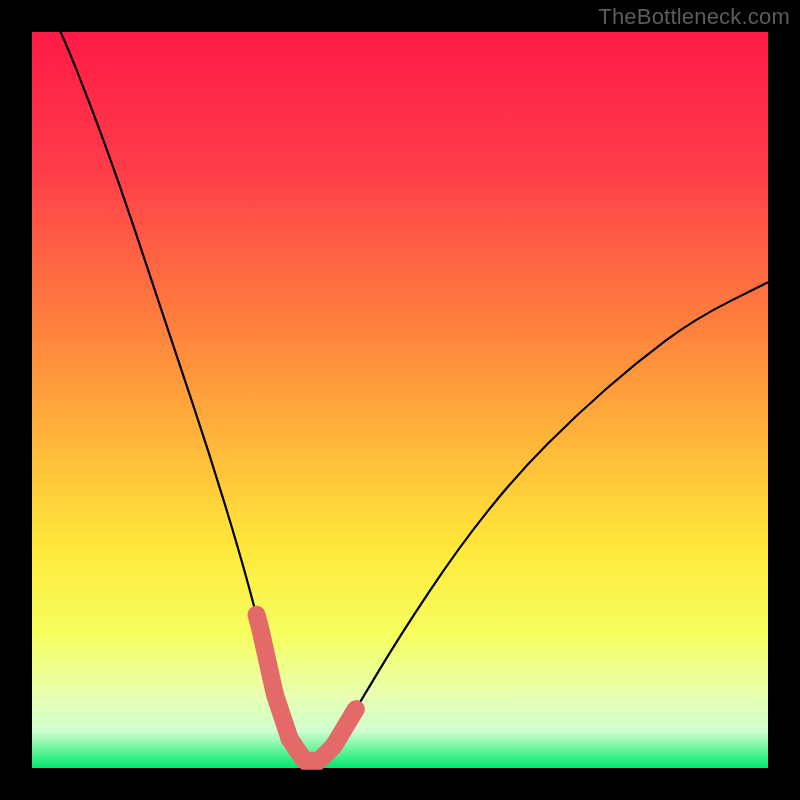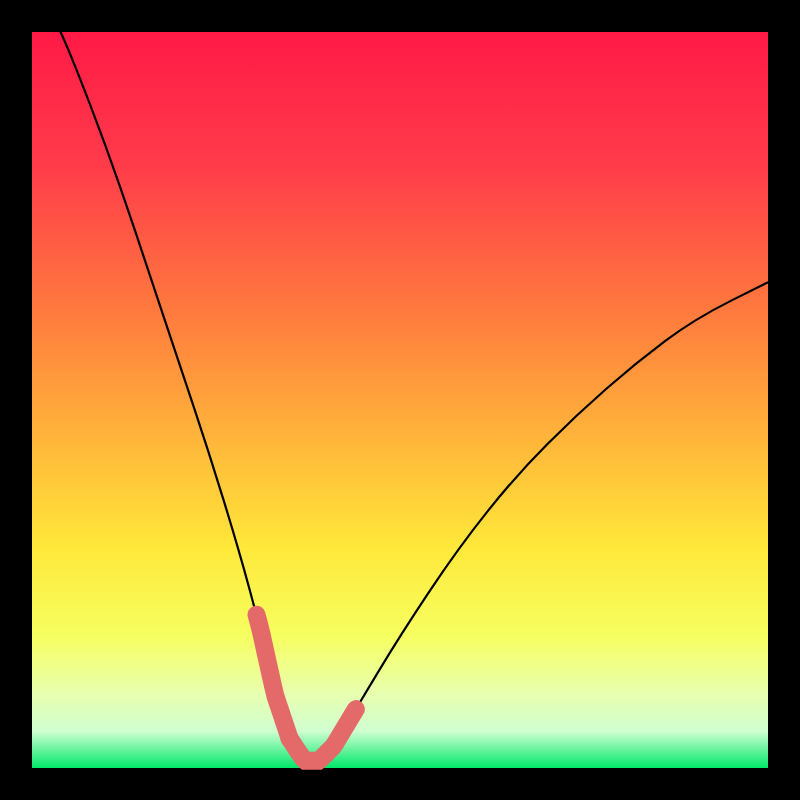--- a/index.html
+++ b/index.html
@@ -30,20 +30,21 @@
   }
   svg {
     position: absolute;
     top: 0; left: 0;
   }
 </style>
 </head>
 <body>
 <div class="outer">
 
+  <div class="watermark">TheBottleneck.com</div>
 
   <svg width="800" height="800" viewBox="0 0 800 800">
     <defs>
       <linearGradient id="bg" x1="0" y1="0" x2="0" y2="1">
         <stop offset="0%" stop-color="#ff1a46"></stop>
         <stop offset="18%" stop-color="#ff3b4a"></stop>
         <stop offset="38%" stop-color="#ff7a3e"></stop>
         <stop offset="55%" stop-color="#ffb43a"></stop>
         <stop offset="70%" stop-color="#ffe83a"></stop>
         <stop offset="82%" stop-color="#f6ff60"></stop>

